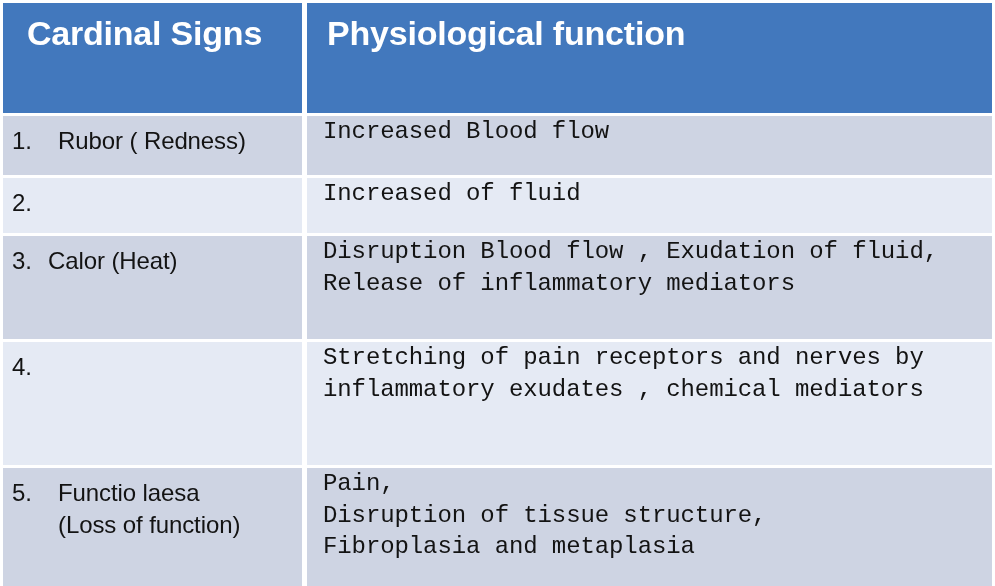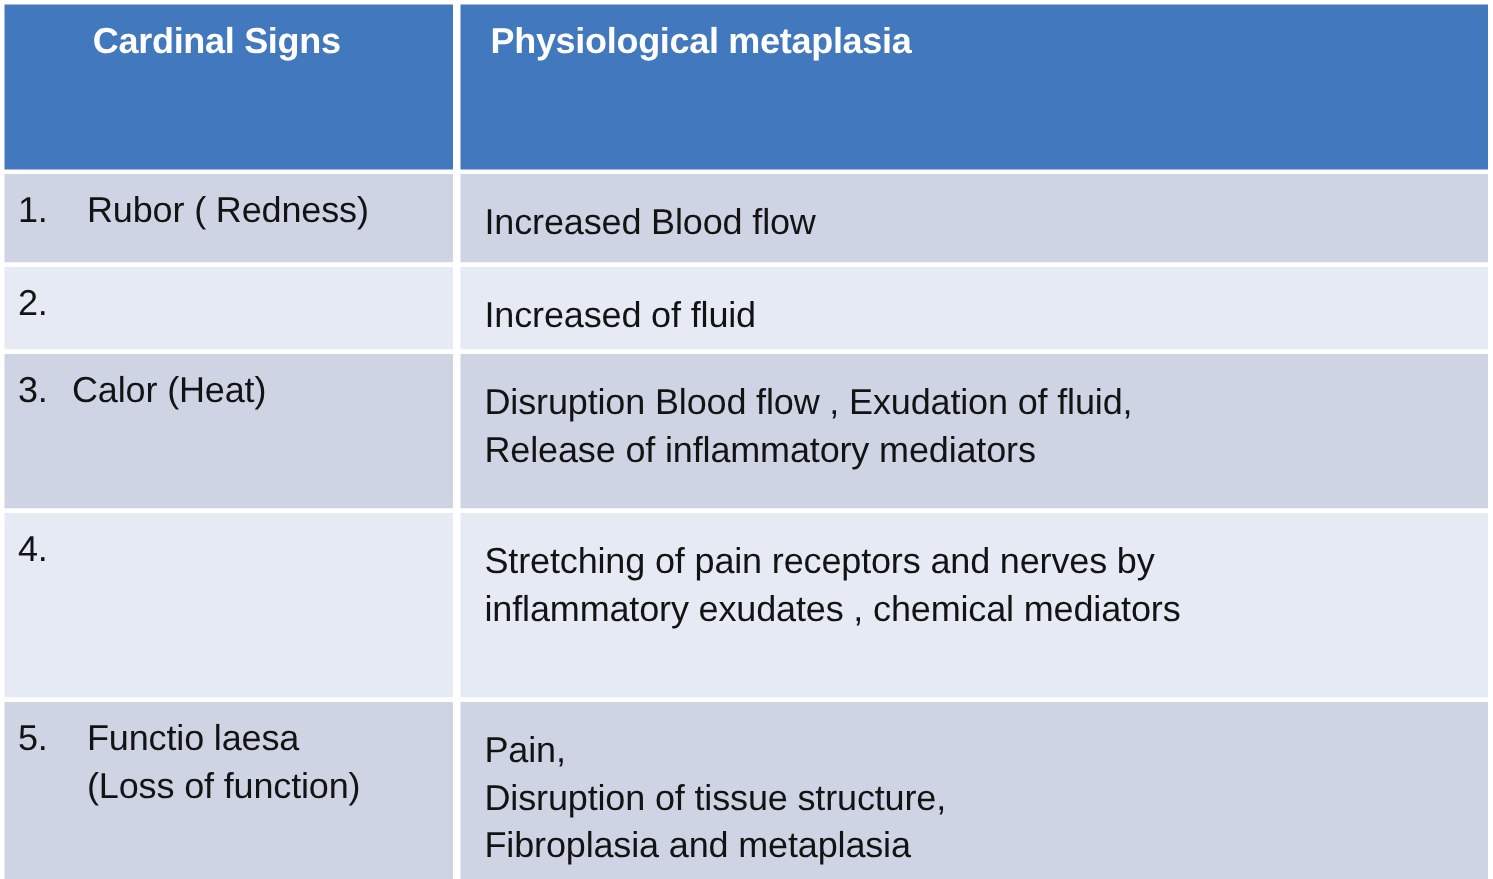--- a/index.html
+++ b/index.html
@@ -36,21 +36,21 @@
   .thead {
     display: flex;
     height: 110px;
     flex: 0 0 110px;
     background: #ffffff;
   }
   .th {
     background: #4278bd;
     color: #ffffff;
     font-weight: bold;
-    font-size: 24px;
+    font-size: 34px;
     line-height: 1.1;
     letter-spacing: -0.2px;
     box-sizing: border-box;
     padding-top: 12px;
     position: relative;
   }
   .th-1 {
     flex: 0 0 299px;
     text-align: center;
     padding-right: 16px;
@@ -84,21 +84,22 @@
     padding-left: 9px;
     padding-top: 9px;
   }
   .gap {
     flex: 0 0 5px;
     background: #ffffff;
   }
   .c2 {
     flex: 1 1 auto;
     padding-left: 16px;
-    padding-top: 17px;
+    padding-top: 0;
+    font-family: Liberation Mono, monospace;
   }
 
   .shade-dark .c1, .shade-dark .c2 { background: #ced4e3; }
   .shade-light .c1, .shade-light .c2 { background: #e5eaf4; }
 
   
   .item {
     display: flex;
     align-items: flex-start;
   }
@@ -130,21 +131,21 @@
 </style>
 </head>
 <body>
 
 <div class="table-wrap">
   <div class="table">
 
     <div class="thead">
       <div class="th th-1">Cardinal Signs</div>
       <div class="th-gap"></div>
-      <div class="th th-2">Physiological metaplasia</div>
+      <div class="th th-2">Physiological function</div>
     </div>
 
     <div class="sep"></div>
 
     <div class="row r1 shade-dark">
       <div class="cell c1">
         <div class="item">
           <span class="num num-wide">1.</span>
           <span class="label">Rubor ( Redness)</span>
         </div>

